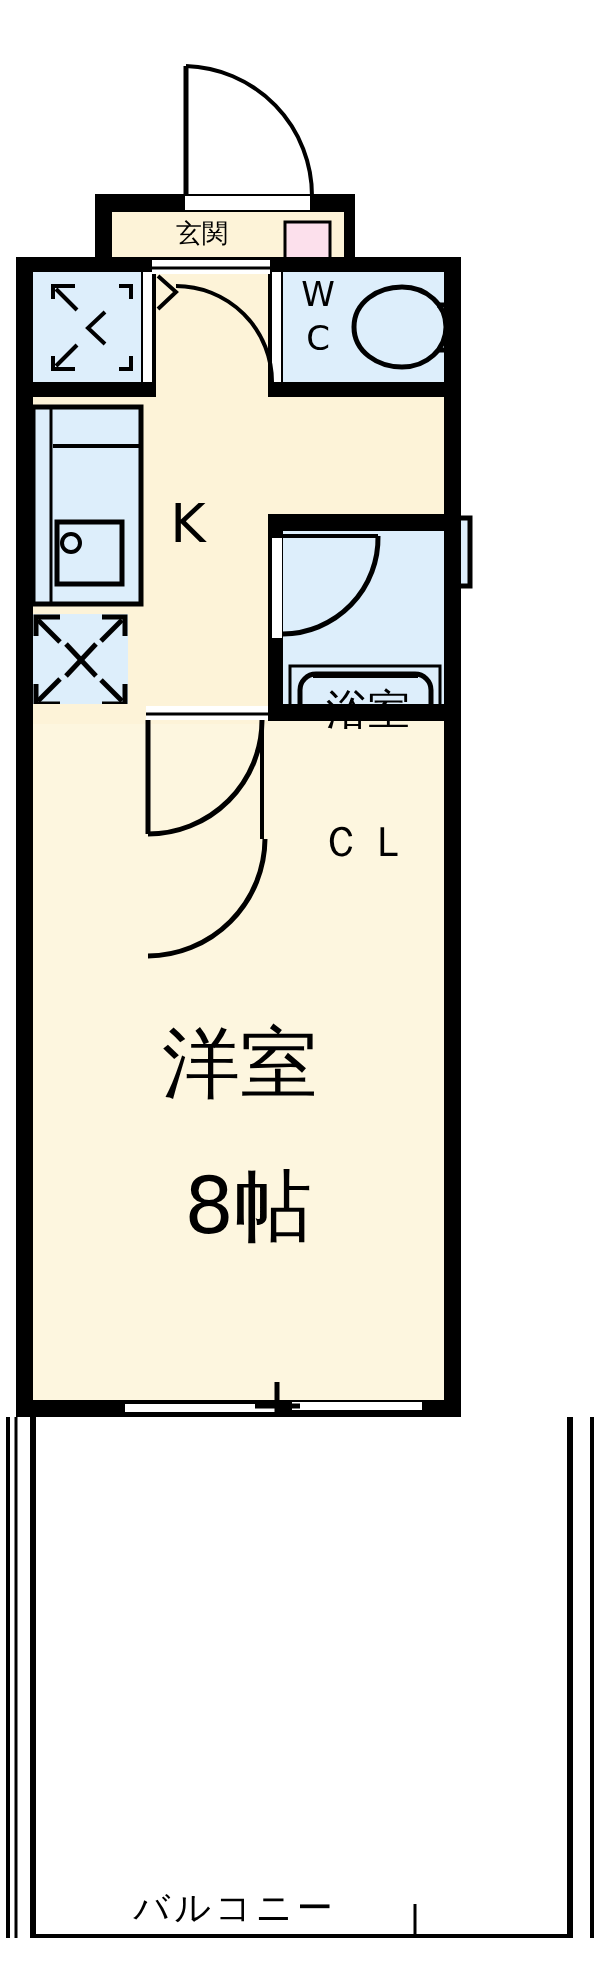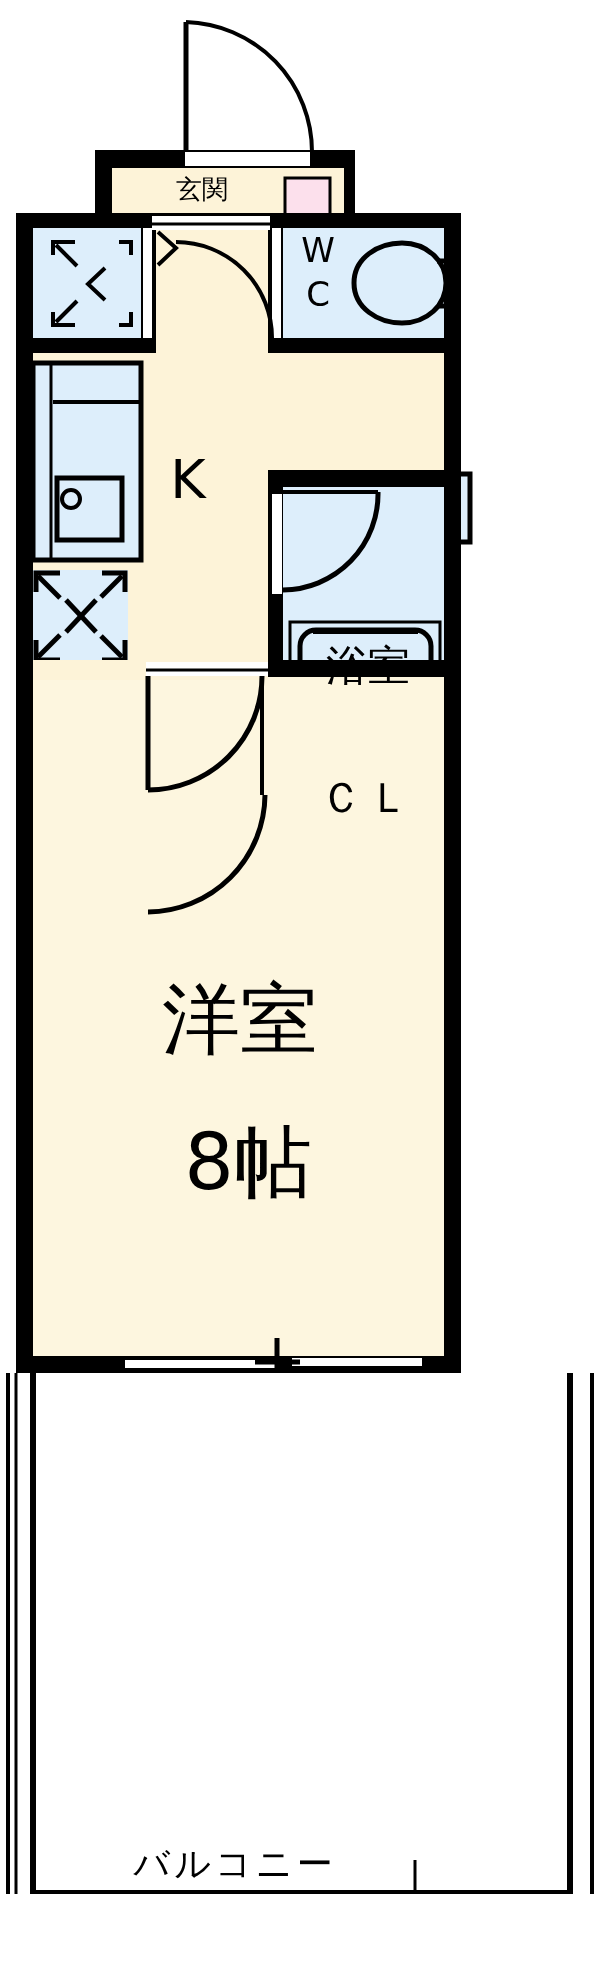--- a/index.html
+++ b/index.html
@@ -10,20 +10,21 @@
   }
   body {
     font-family: "DejaVu Sans", "Liberation Sans", sans-serif;
   }
   #plan-root {
     position: relative;
     width: 600px;
     height: 1894px;
     background: #ffffff;
     overflow: hidden;
+    margin-top: 44px;
   }
   #plan-svg {
     position: absolute;
     left: 0;
     top: 0;
     width: 600px;
     height: 1979px;
     display: block;
   }
   .rm-label {

